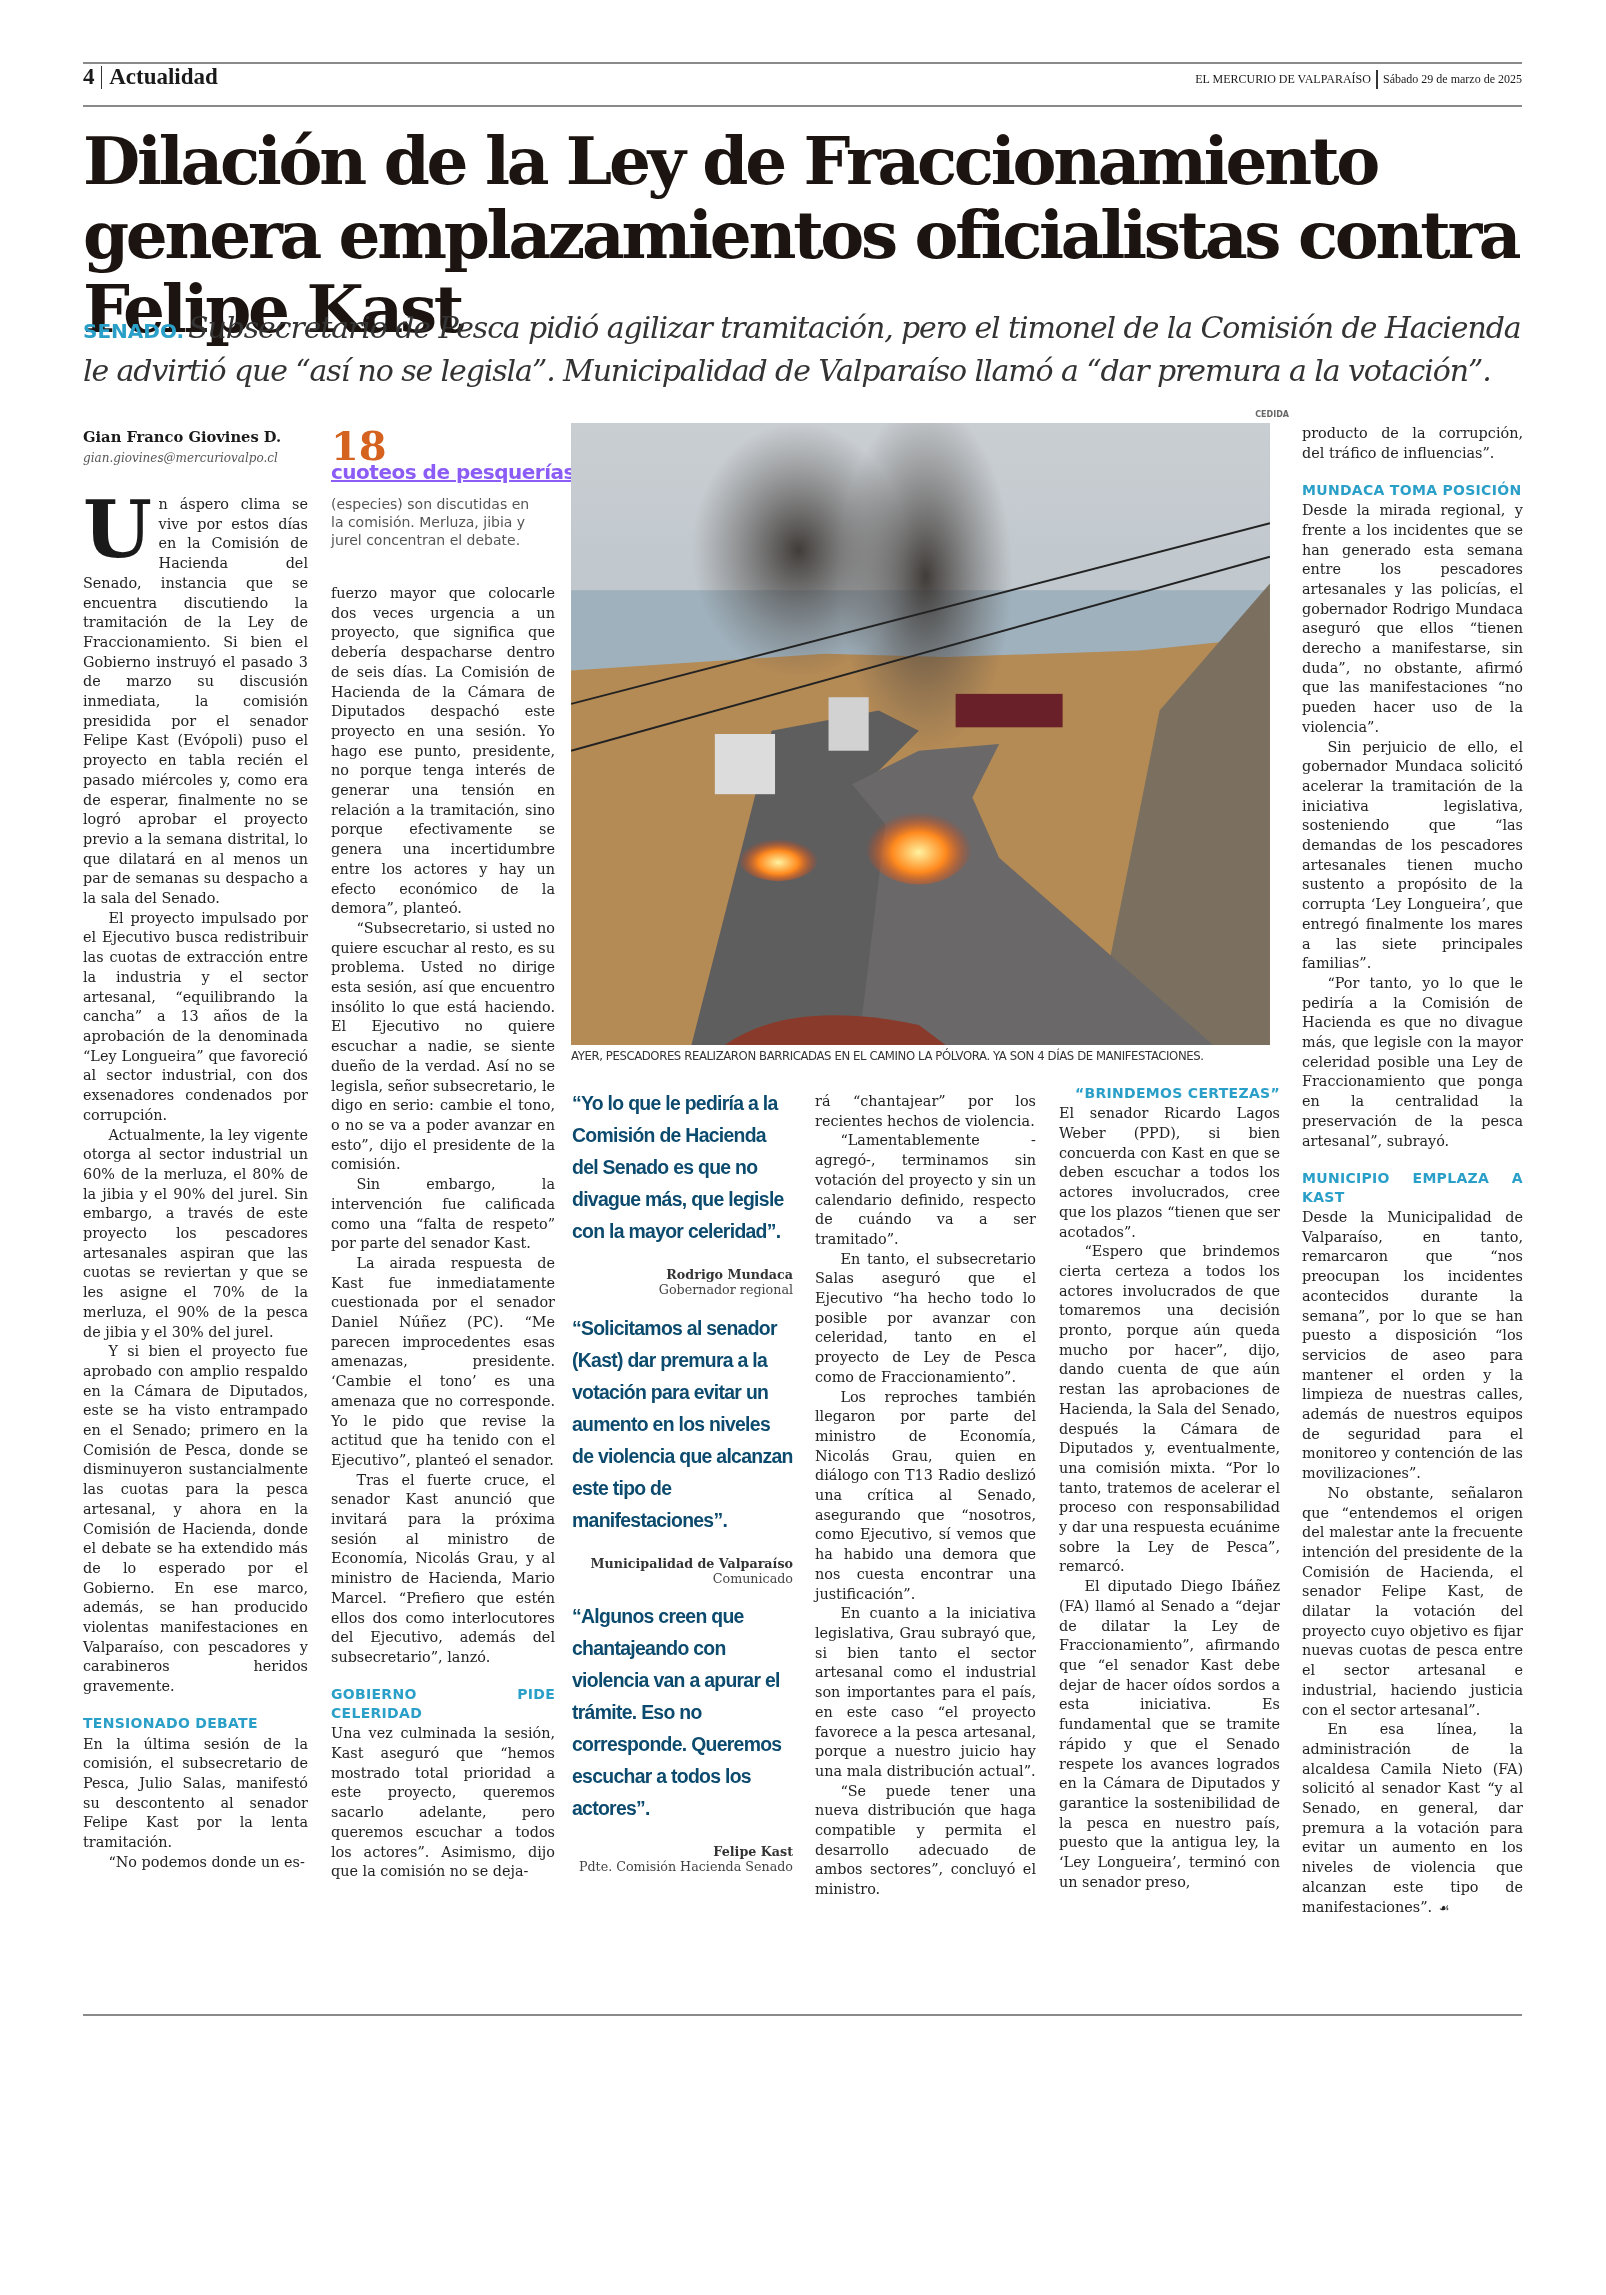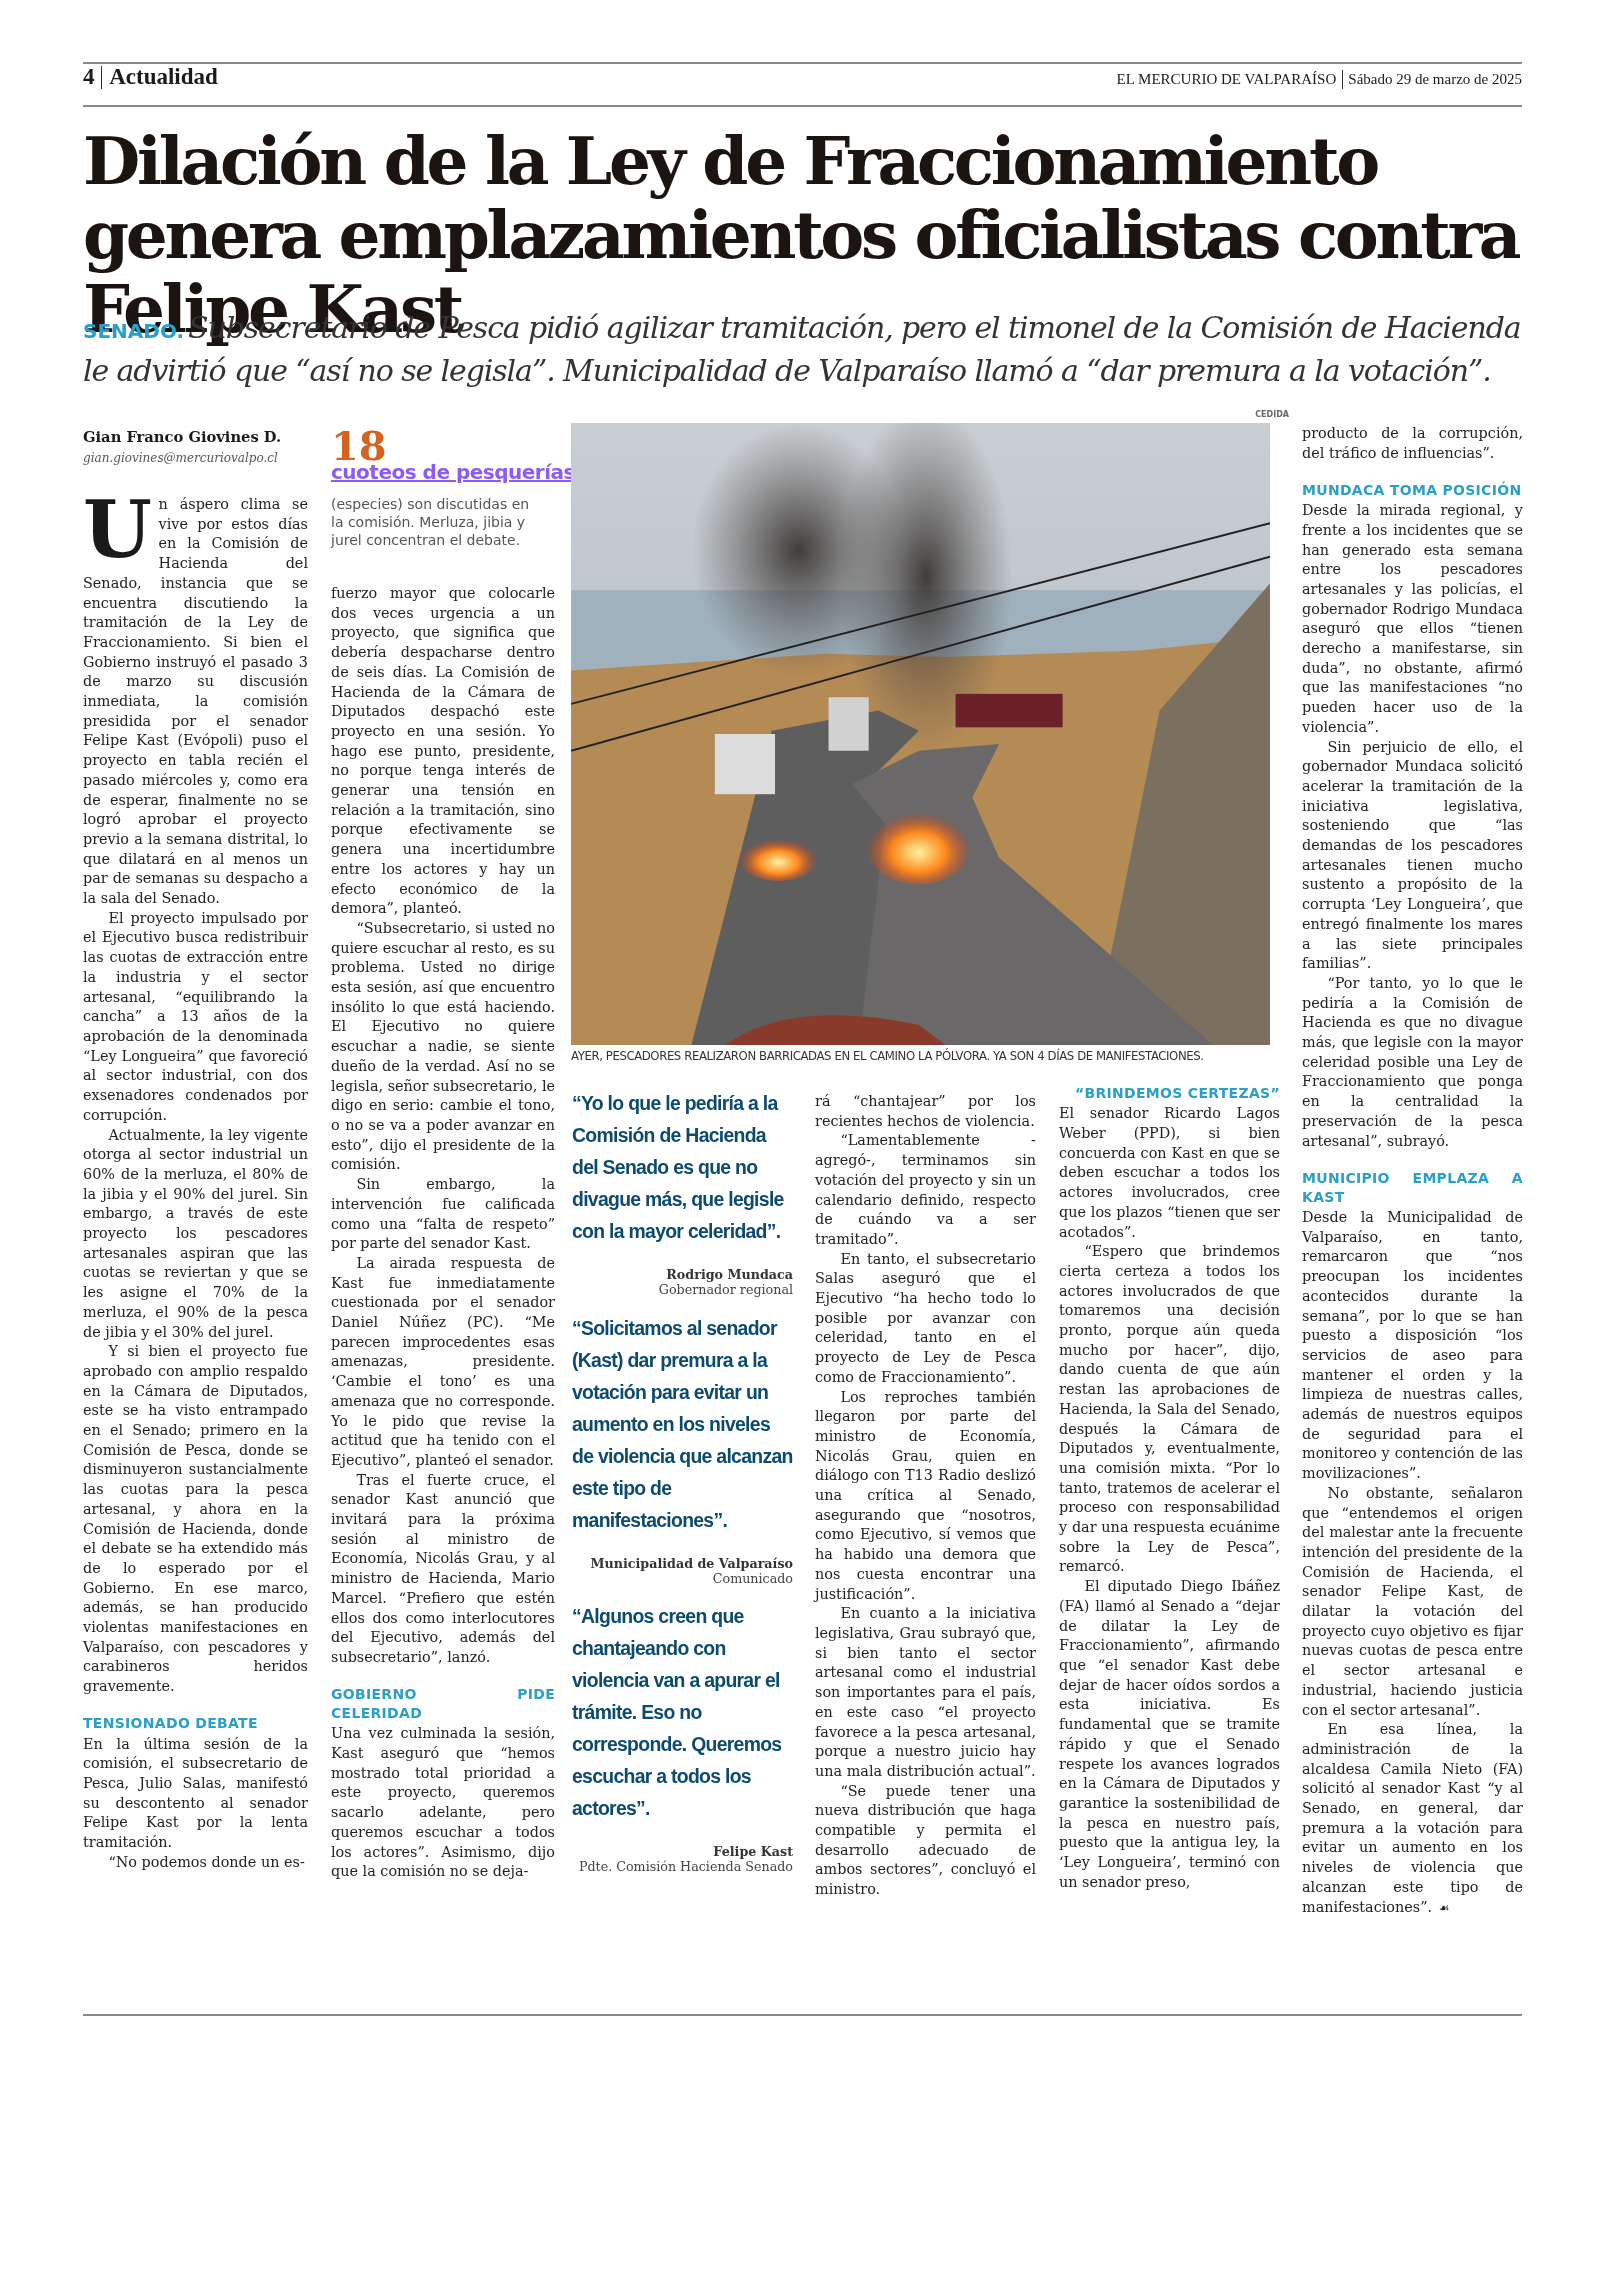--- a/index.html
+++ b/index.html
@@ -1,21 +1,21 @@
 <!DOCTYPE html>
 <html style="font-size:10.7px"><head>
 <meta charset="utf-8">
 <style>
   html, body { margin: 0; padding: 0; background: #ffffff; }
   body { width: 1606px; height: 2295px; position: relative; overflow: hidden; color: #1a1a1a; font-family: "DejaVu Serif", serif; }
   .abs { position: absolute; }
   .rule { position: absolute; left: 83px; width: 1439px; height: 2px; background: #8a8a8a; }
   .hdr-left { left: 83px; top: 64px; font-family: "Liberation Serif", serif; font-size: 23px; font-weight: bold; display: flex; align-items: center; gap: 6.7px; }
   .hdr-left .sep { width: 1.3px; height: 23px; background: #333; }
-  .hdr-right { right: 84px; top: 70px; font-family: "Liberation Serif", serif; font-size: 15px; display: flex; gap: 5.4px; align-items: center; }
+  .hdr-right { right: 84px; top: 70px; font-family: "Liberation Serif", serif; font-size: 12px; display: flex; gap: 5.4px; align-items: center; }
   .hdr-right .sep { width: 1.3px; height: 19px; background: #333; }
   .headline { left: 83px; top: 124px; width: 1446px; font-family: "DejaVu Serif", serif; font-weight: bold; font-size: 66px; line-height: 74px; letter-spacing: -3.3px; color: #1c1410; }
   .deck { left: 83px; top: 308px; width: 1446px; font-family: "DejaVu Serif", serif; font-style: italic; font-size: 30px; line-height: 40px; letter-spacing: -1.1px; color: #333; }
   .deck .kicker { font-family: "DejaVu Sans", sans-serif; font-style: normal; font-weight: bold; font-size: 20px; color: #2a9fc8; letter-spacing: 0; margin-right: 4px; }
   .col { position: absolute; font-family: "DejaVu Serif", serif; font-size: 14.4px; line-height: 19.7px; text-align: justify; hyphens: auto; color: #222; }
   .col p { margin: 0; text-indent: 25.4px; }
   .col p.noindent { text-indent: 0; }
   .subhead { font-family: "DejaVu Sans", sans-serif; font-weight: bold; font-size: 14px; color: #2a9fc8; margin: 17.4px 0 1.3px 0; letter-spacing: 0.3px; line-height: 19px; }
   .byline { left: 83px; top: 428px; font-family: "DejaVu Serif", serif; font-weight: bold; font-size: 14.7px; }
   .email { left: 83px; top: 451px; font-family: "DejaVu Serif", serif; font-style: italic; font-size: 12px; color: #555; }

